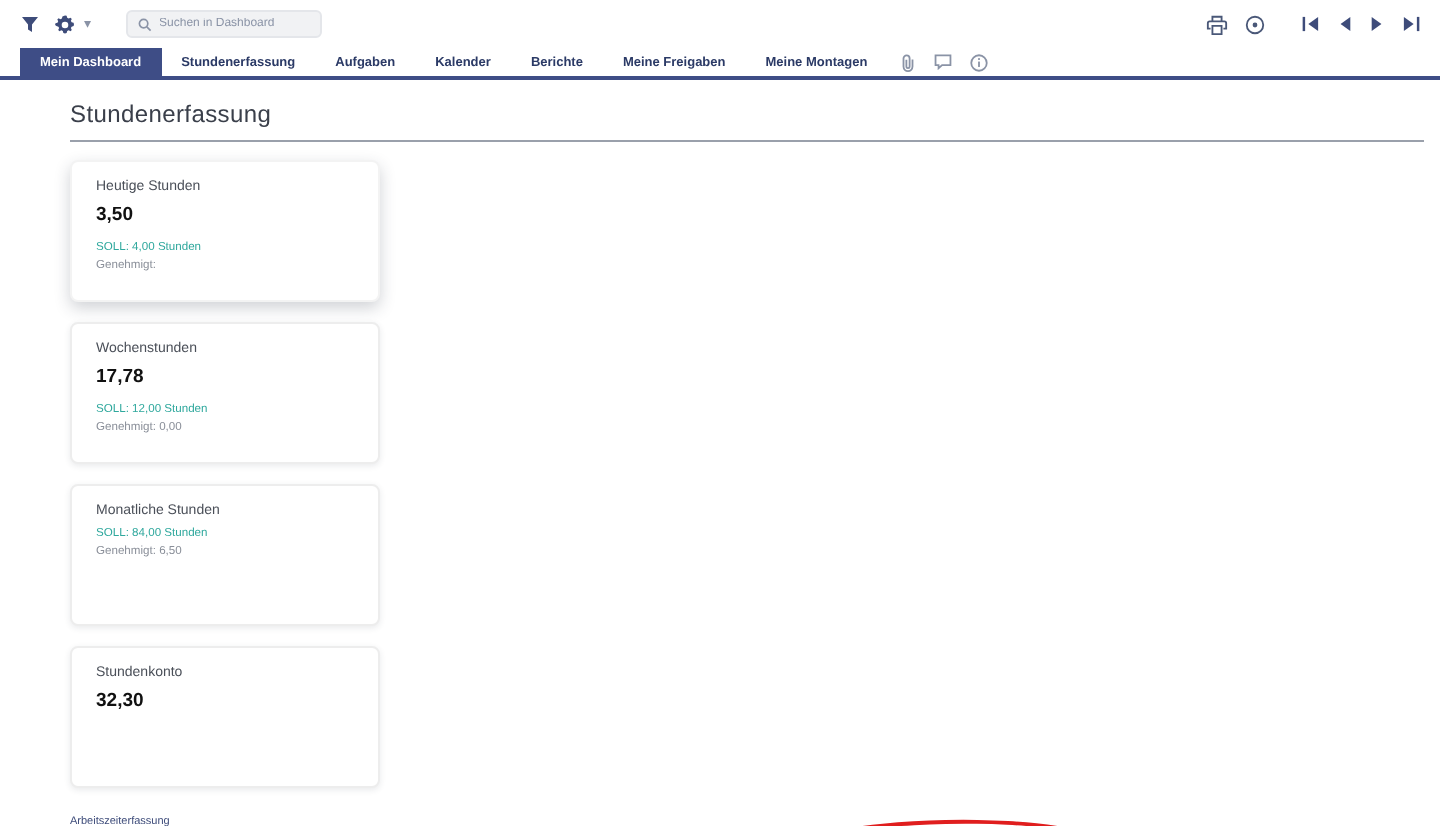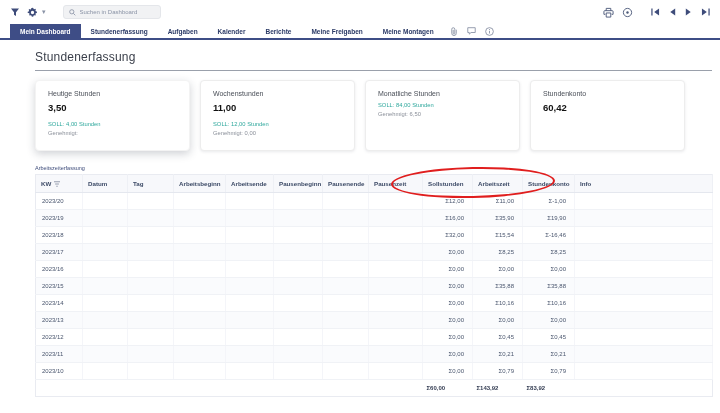--- a/index.html
+++ b/index.html
@@ -31,21 +31,21 @@
     font-weight:bold; color:#2b3a66; cursor:pointer; white-space:nowrap; }
   .tab.active { background:#3e4d86; color:#fff; }
   .tab-icons { display:flex; align-items:center; gap:9px; margin-left:6px; color:#8a93a6; }
 
   
   .page-head { padding:10px 8px 0 35px; }
   .page-title { font-size:12px; color:#3a3f4a; letter-spacing:.2px; }
   .head-rule { border:0; border-top:1px solid #9aa0ab; margin:6px 8px 0 35px; }
 
   
-  .cards { display:flex; gap:10px; padding:9px 0 0 35px; }
+  .cards { display:flex; gap:10px; padding:9px 0 0 35px;flex-direction:column; }
   .card { width:155px; height:71px; background:#fff; border:1px solid #ededed;
     border-radius:4px; padding:9px 12px; box-shadow:0 1px 3px rgba(40,50,70,.10); }
   .card.first { box-shadow:0 3px 8px rgba(40,50,70,.22); border-color:#f3f3f3; }
   .card .c-title { font-size:7px; color:#4a4f58; margin-bottom:5px; }
   .card .c-value { font-size:9.5px; font-weight:bold; color:#111; margin-bottom:8px; }
   .card .c-soll { font-size:5.8px; color:#2fa89d; margin-bottom:3px; }
   .card .c-gen  { font-size:5.8px; color:#8a8f99; }
 
   
   .table-wrap { position:relative; margin:14px 8px 0 35px; width:677px; }
@@ -171,32 +171,32 @@
 
 <div class="cards">
     <div class="card first">
       <div class="c-title">Heutige Stunden</div>
       <div class="c-value">3,50</div>
       <div class="c-soll">SOLL: 4,00 Stunden</div>
       <div class="c-gen">Genehmigt:</div>
     </div>
     <div class="card">
       <div class="c-title">Wochenstunden</div>
-      <div class="c-value">11,00</div>
+      <div class="c-value">17,78</div>
       <div class="c-soll">SOLL: 12,00 Stunden</div>
       <div class="c-gen">Genehmigt: 0,00</div>
     </div>
     <div class="card">
       <div class="c-title">Monatliche Stunden</div>
       <div class="c-soll">SOLL: 84,00 Stunden</div>
       <div class="c-gen">Genehmigt: 6,50</div>
     </div>
     <div class="card">
       <div class="c-title">Stundenkonto</div>
-      <div class="c-value">60,42</div>
+      <div class="c-value">32,30</div>
     </div>
   </div>
 
 <div class="table-wrap">
   <div class="section-label">Arbeitszeiterfassung</div>
 
   <div style="position:relative;">
     <div class="annotation-ellipse"></div>
     <table>
       <colgroup>

